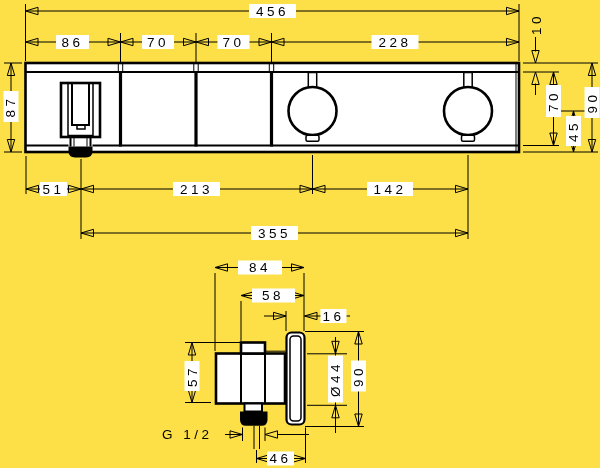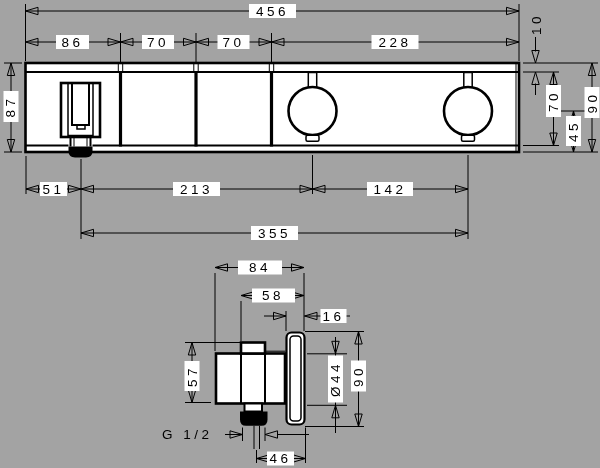--- a/index.html
+++ b/index.html
@@ -1,16 +1,16 @@
 <!DOCTYPE html>
 <html><head>
 <meta charset="utf-8">
 <style>
   html,body{margin:0;padding:0;background:#fff;}
-  .stage{position:relative;width:600px;height:468px;background:#a3a3a3;overflow:hidden;
+  .stage{position:relative;width:600px;height:468px;background:#fde047;overflow:hidden;
          font-family:"Liberation Sans",sans-serif;}
   svg{display:block;}
   svg line, svg path, svg rect, svg circle{stroke:#000;fill:none;stroke-linecap:butt;}
   .s1{stroke-width:1;}
   .s15{stroke-width:1.5;}
   .s2{stroke-width:2;}
   .s22{stroke-width:2.2;}
   .s25{stroke-width:2.6;}
   .s3{stroke-width:3.2;}
   .fw{fill:#fff;}

